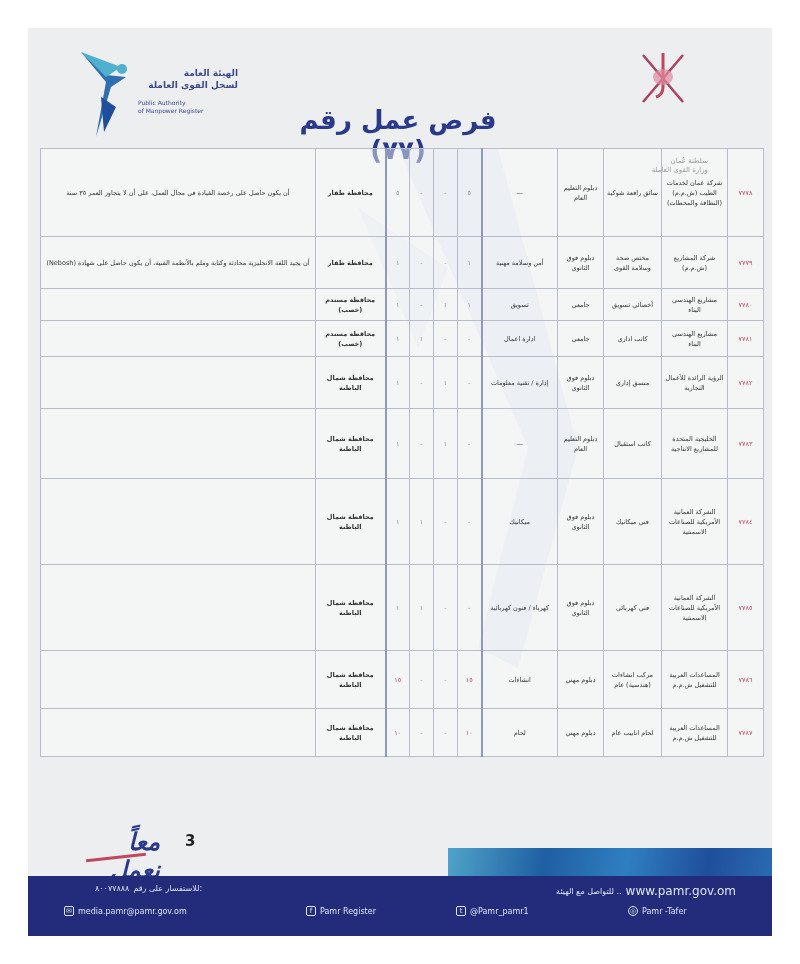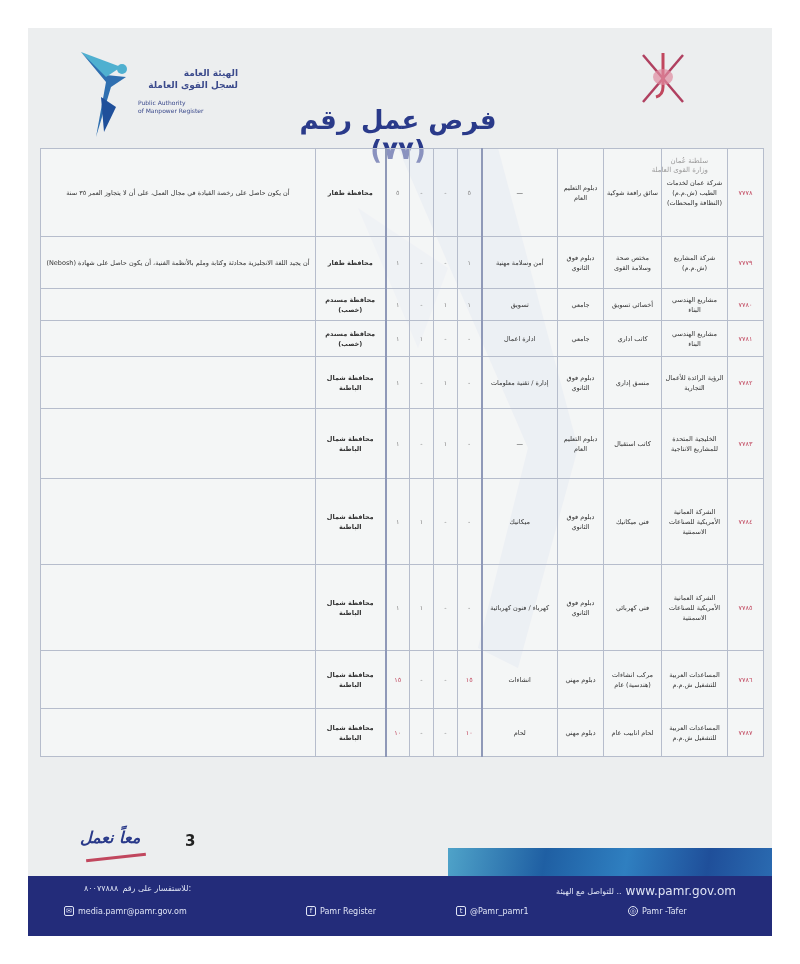--- a/index.html
+++ b/index.html
@@ -20,21 +20,21 @@
   table.jobs td.job { width: 58px; }
   table.jobs td.qual { width: 46px; }
   table.jobs td.spec { width: 76px; }
   table.jobs td.c { width: 24px; color: #888; }
   table.jobs td.red { color: #c1475e; }
   table.jobs td.gov { width: 70px; font-weight: bold; }
   table.jobs td.notes { width: auto; }
   td.thick { border-left: 2px solid #8f99b8 !important; }
   .footer-wave { position: absolute; left: 420px; top: 820px; width: 324px; height: 28px; background: linear-gradient(100deg, #4fa3c9 0%, #1f5fa3 30%, #2f7fc0 55%, #1f4f9a 80%, #2a6ab0 100%); }
   .brand { position: absolute; left: 52px; top: 796px; width: 80px; height: 44px; }
-  .brand-text { position: absolute; left: 0; top: 4px; font-size: 16px; font-weight: bold; color: #2a3a8a; font-style: italic; direction: rtl; }
+  .brand-text { position: absolute; left: 0; top: 4px; font-size: 24px; font-weight: bold; color: #2a3a8a; font-style: italic; direction: rtl; }
   .brand-underline { position: absolute; left: 6px; top: 32px; width: 60px; height: 3px; background: #c1475e; transform: rotate(-6deg); }
   .page-num { position: absolute; left: 157px; top: 804px; font-size: 15px; font-weight: bold; color: #222; }
   .footer { position: absolute; left: 0; top: 848px; width: 744px; height: 60px; background: #232c7a; color: #dfe4f5; font-size: 8px; }
   .footer .row1 { position: absolute; left: 0; top: 8px; width: 744px; height: 14px; }
   .footer .row2 { position: absolute; left: 0; top: 30px; width: 744px; height: 14px; }
   .f-item { position: absolute; white-space: nowrap; display: flex; align-items: center; gap: 4px; }
   .ico { display: inline-block; width: 10px; height: 10px; border: 1px solid #dfe4f5; border-radius: 2px; font-size: 7px; line-height: 8px; text-align: center; }
   .ico.round { border-radius: 50%; }
 </style>
 </head>
@@ -223,21 +223,21 @@
   <div class="page-num">3</div>
 
   <div class="footer-wave"></div>
 
   <div class="footer">
     <div class="row1">
       <div class="f-item" style="right:36px;">
         <span>للتواصل مع الهيئة ..</span>
         <span style="font-size:12px;">www.pamr.gov.om</span>
       </div>
-      <div class="f-item" style="left:56px;">
+      <div class="f-item" style="left:67px;">
         <span>٨٠٠٧٧٨٨٨</span>
         <span>للاستفسار على رقم:</span>
       </div>
     </div>
     <div class="row2">
       <div class="f-item" style="left:36px;">
         <span class="ico">✉</span>
         <span>media.pamr@pamr.gov.om</span>
       </div>
       <div class="f-item" style="left:278px;">

